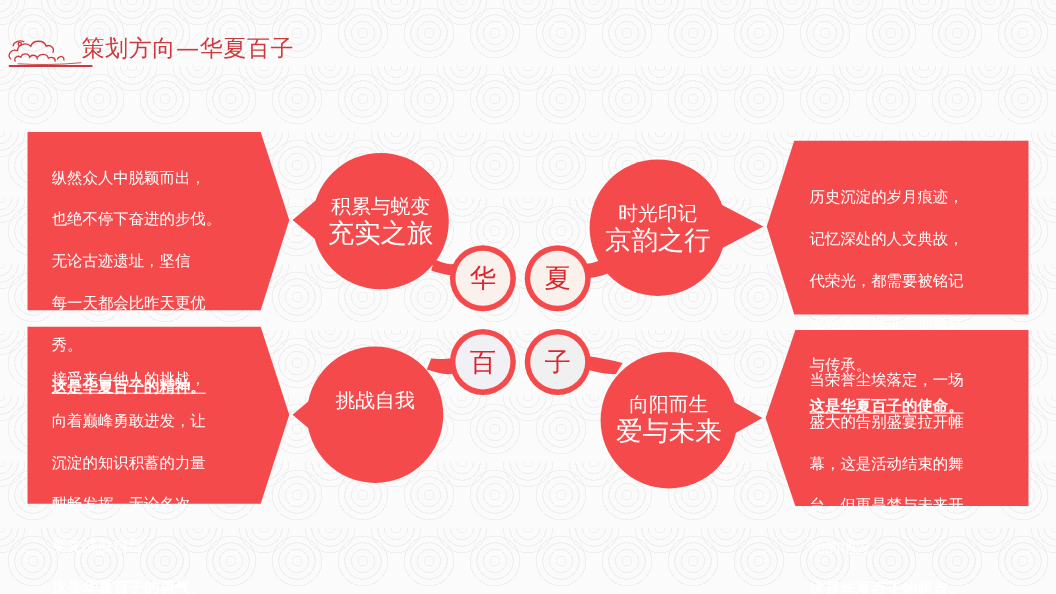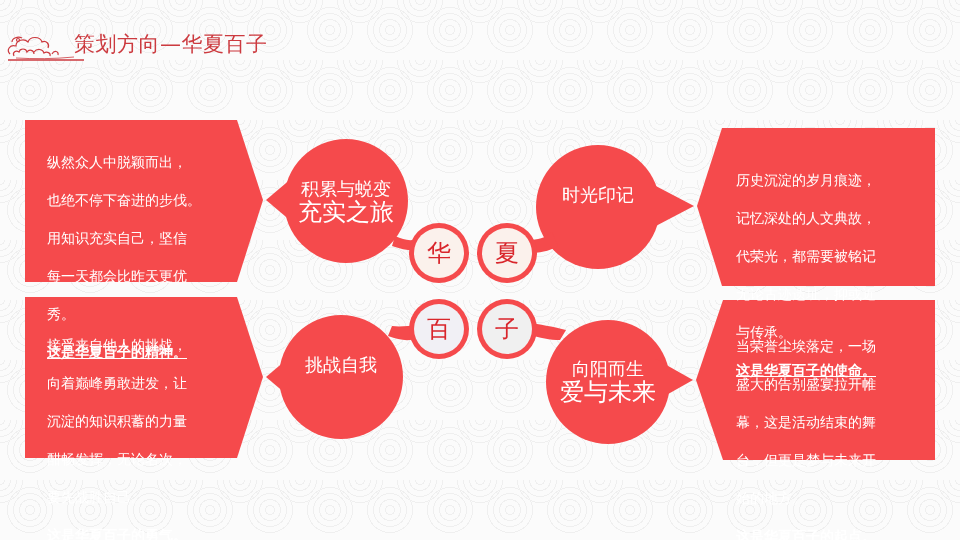--- a/index.html
+++ b/index.html
@@ -105,33 +105,34 @@
 <div class="small-char" style="left:481px; top:227px;">夏</div>
 <div class="small-char" style="left:413px; top:303px;">百</div>
 <div class="small-char" style="left:481px; top:303px;">子</div>
 
 <div class="circle-label" style="left:281px; top:180px;">
   <span class="sub">积累与蜕变</span>
   <span class="main">充实之旅</span>
 </div>
 <div class="circle-label" style="left:533px; top:186px;">
   <span class="sub">时光印记</span>
+  <span class="main">京韵之行</span>
 </div>
 <div class="circle-label" style="left:276px; top:356px;">
   <span class="sub">挑战自我</span>
 </div>
 <div class="circle-label" style="left:543px; top:360px;">
   <span class="sub">向阳而生</span>
   <span class="main">爱与未来</span>
 </div>
 
 <div class="box-text" style="left:47px; top:134px;">
   <span style="display:block">纵然众人中脱颖而出，</span>
   <span style="display:block">也绝不停下奋进的步伐。</span>
-  <span style="display:block">用知识充实自己，坚信</span>
+  <span style="display:block">无论古迹遗址，坚信</span>
   <span style="display:block">每一天都会比昨天更优</span>
   <span style="display:block">秀。</span>
   <span class="emph">这是华夏百子的精神。</span>
 </div>
 <div class="box-text" style="left:736px; top:152px;">
   <span style="display:block">历史沉淀的岁月痕迹，</span>
   <span style="display:block">记忆深处的人文典故，</span>
   <span style="display:block">代荣光，都需要被铭记</span>
   <span style="display:block">无论古迹遗址，抑或近</span>
   <span style="display:block">与传承。</span>

